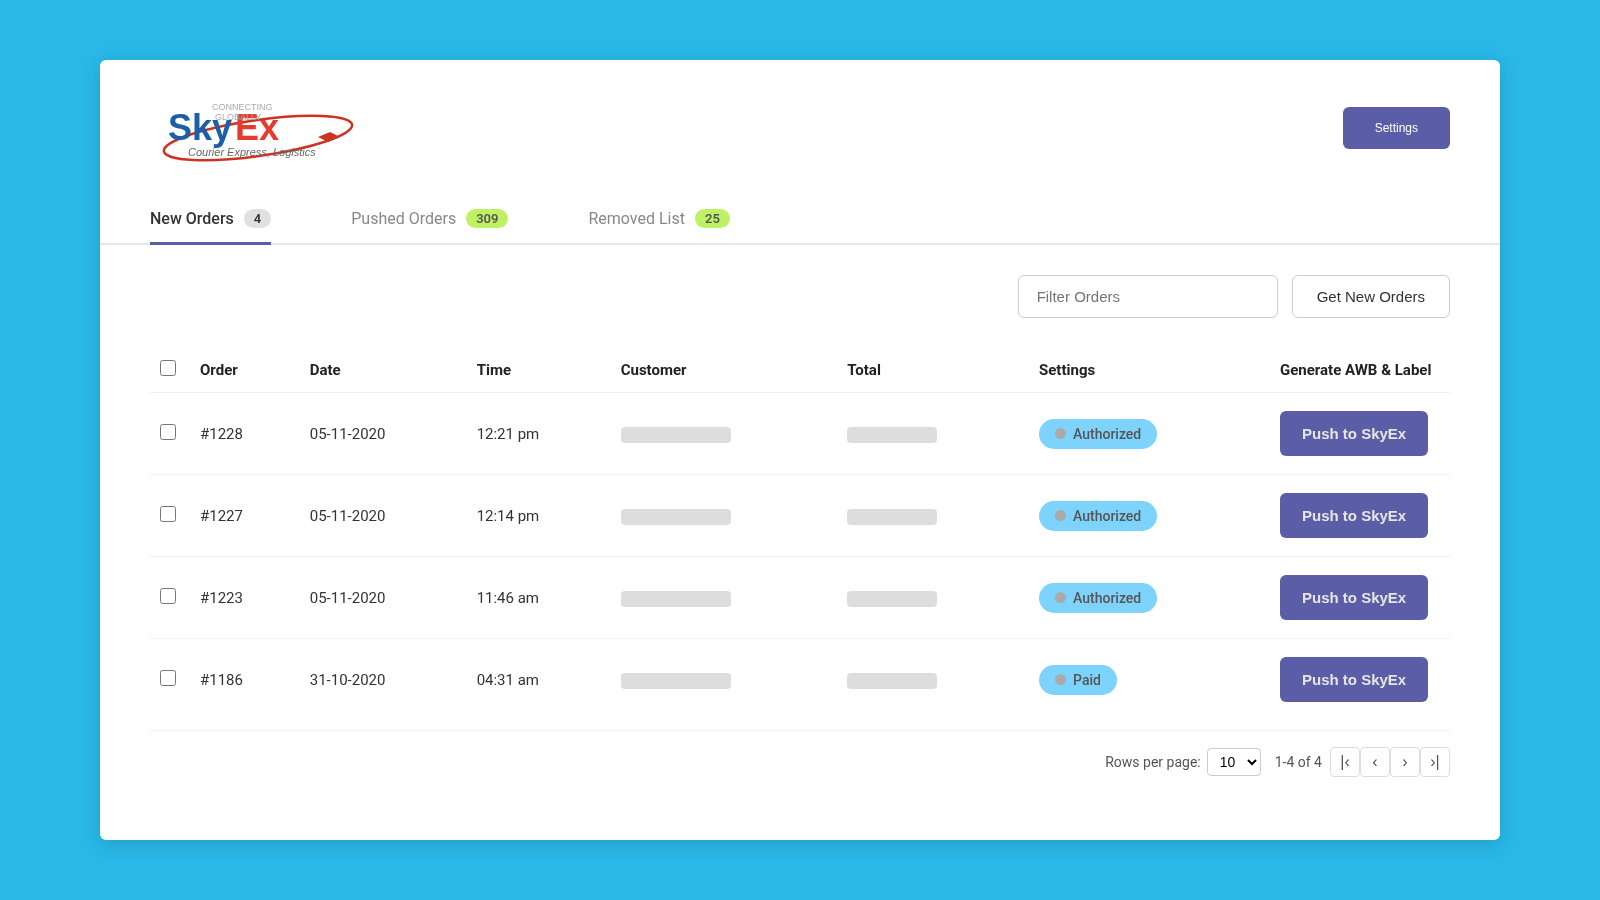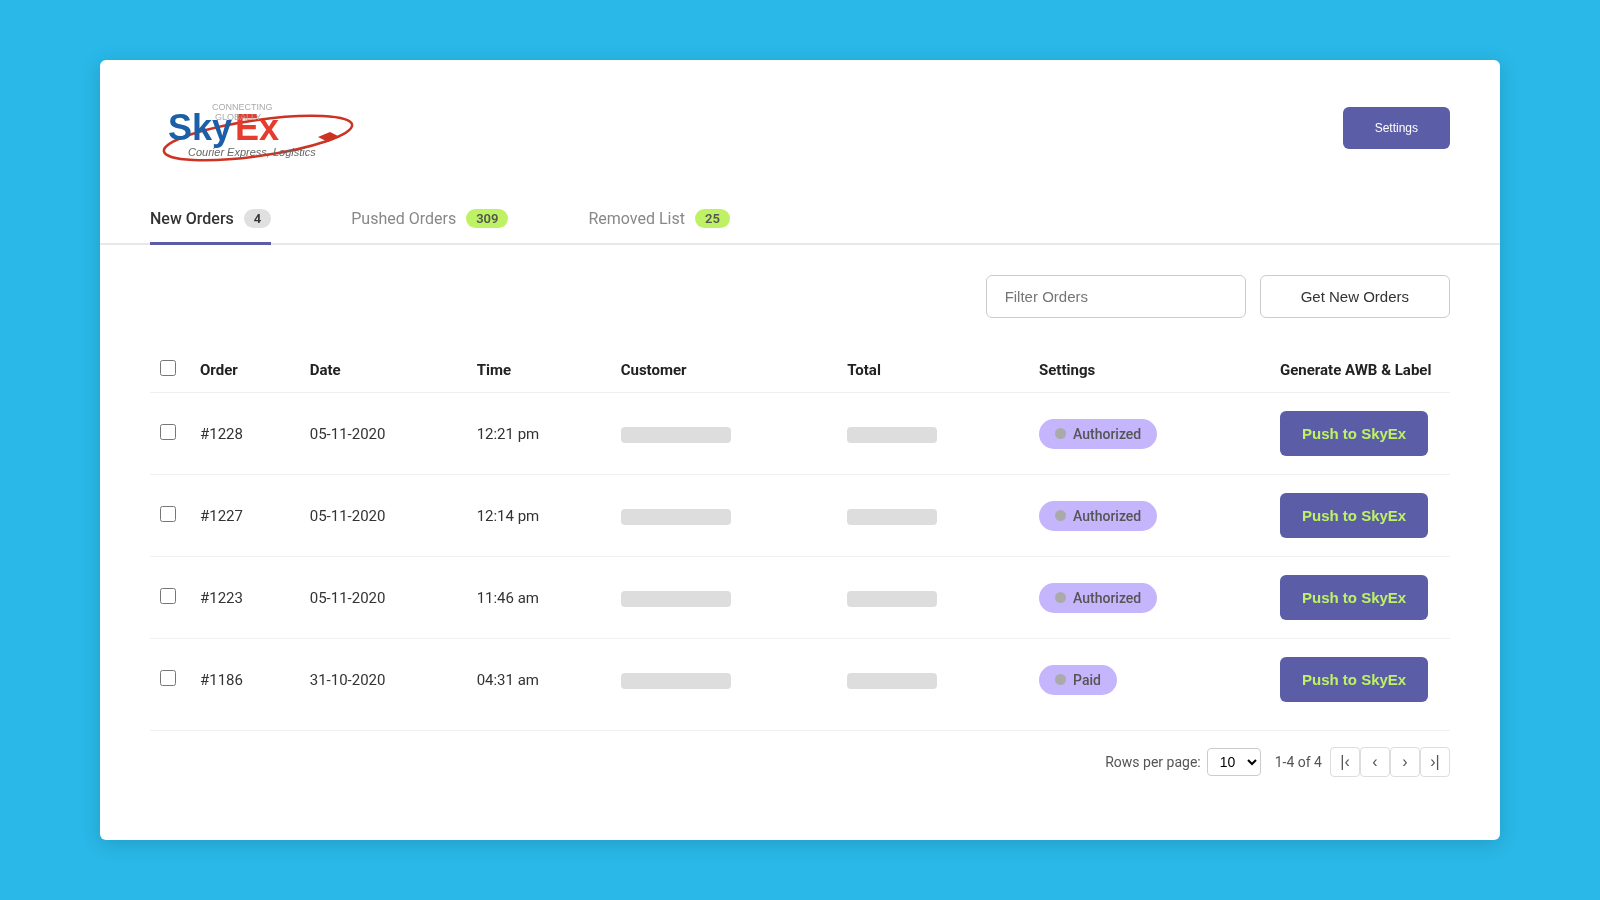--- a/index.html
+++ b/index.html
@@ -97,21 +97,21 @@
       padding: 12px 18px;
       font-size: 15px;
       width: 260px;
       color: #0369a1;
       outline: none;
     }
     .get-orders-btn {
       border: 1.5px solid #ccc;
       background: #fff;
       border-radius: 6px;
-      padding: 12px 40px;
+      padding: 12px 24px;
       font-size: 15px;
       cursor: pointer;
       color: #333;
       font-weight: 500;
     }
 
     table {
       width: 100%;
       border-collapse: collapse;
     }
@@ -141,39 +141,39 @@
       height: 16px;
       vertical-align: middle;
     }
     .blurred-customer { width: 110px; }
     .blurred-total { width: 90px; }
 
     .payment-badge {
       display: inline-flex;
       align-items: center;
       gap: 7px;
-      background: #c4b5fd;
+      background: #7dd3fc;
       border-radius: 20px;
       padding: 7px 16px;
       font-size: 14px;
       color: #555;
       font-weight: 500;
     }
     .payment-dot {
       width: 11px;
       height: 11px;
       border-radius: 50%;
       display: inline-block;
     }
     .dot-authorized { background: #aaa; }
     .dot-paid { background: #aaa; }
 
     .push-btn {
       background: #5b5ea6;
-      color: #bef264;
+      color: #e5e5e5;
       border: none;
       border-radius: 6px;
       padding: 14px 22px;
       font-size: 15px;
       font-weight: 600;
       cursor: pointer;
       white-space: nowrap;
     }
 
     .pagination-bar {

